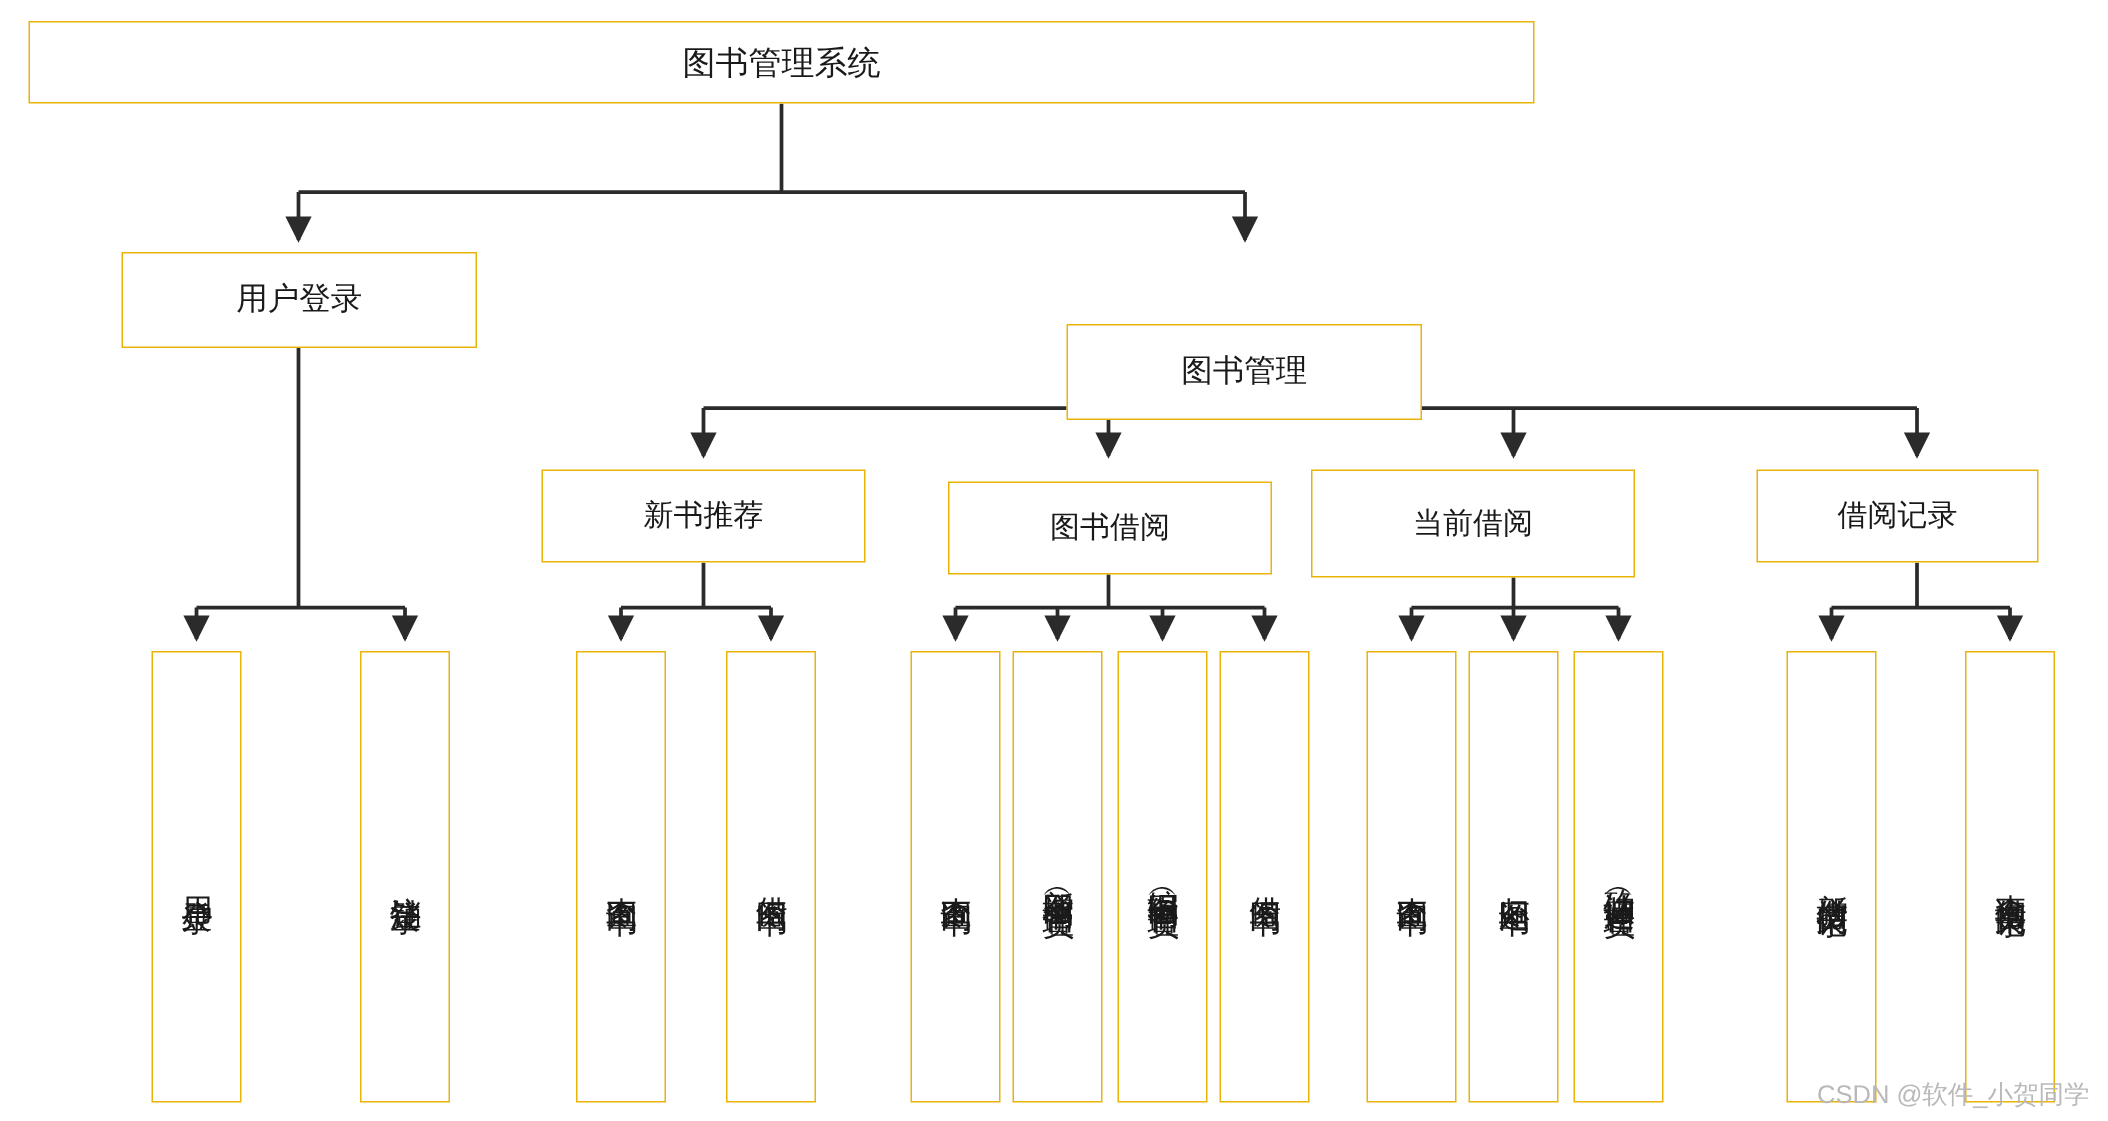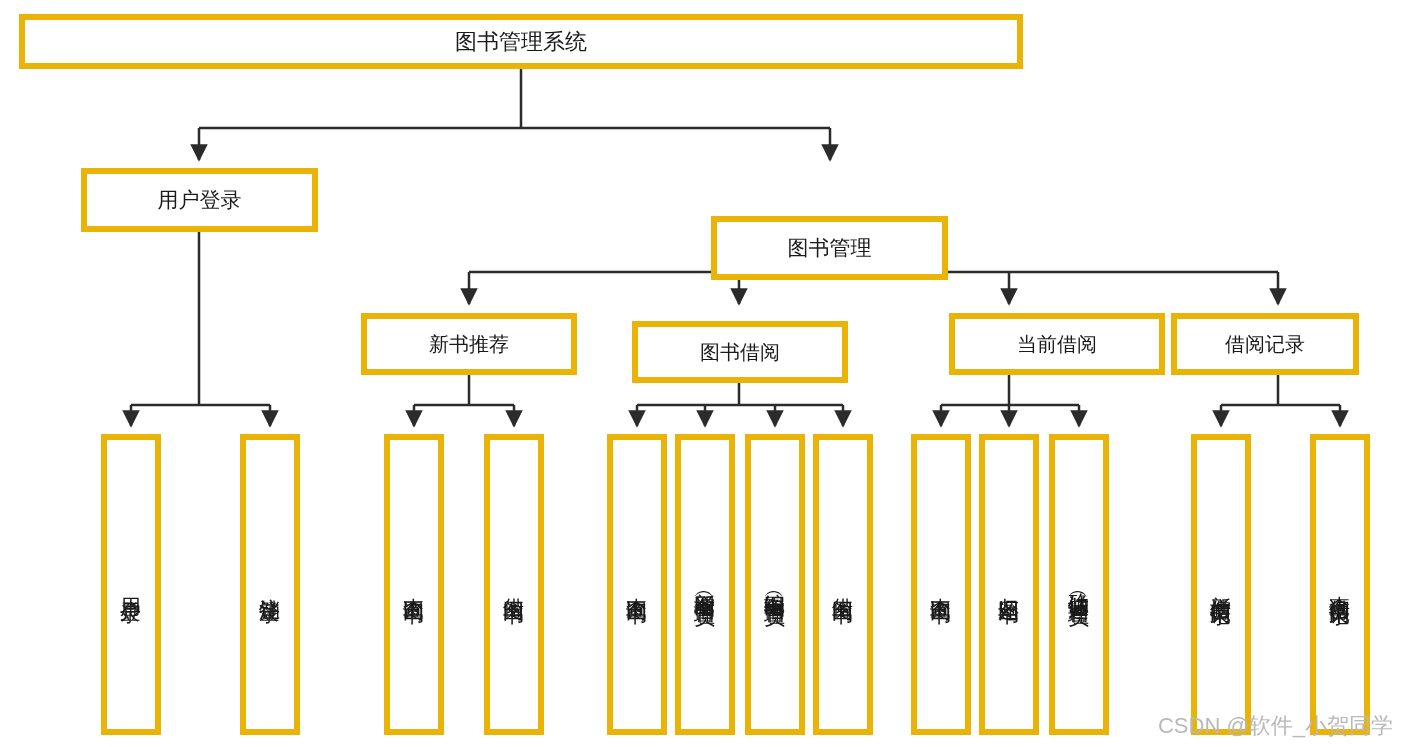--- a/index.html
+++ b/index.html
@@ -6,21 +6,21 @@
   body{
     width:1405px;height:747px;overflow:hidden;
     font-family:"Liberation Sans","DejaVu Sans",sans-serif;
   }
   #stage{position:relative;width:1405px;height:747px;background:#fff;}
   svg{position:absolute;left:0;top:0;}
   .node-box{
     position:absolute;
     box-sizing:border-box;
     background:#ffffff;
-    border:6px solid #eab308;
+    border:1px solid #eab308;
     display:flex;
     align-items:center;
     justify-content:center;
   }
   .node-label{
     color:#1a1a1a;
     white-space:nowrap;
     line-height:1.15;
   }
   .lvl0 .node-label{font-size:22px;}
@@ -32,21 +32,21 @@
     text-orientation:upright;
     font-size:21px;
     letter-spacing:2px;
     line-height:1;
     max-height:290px;
   }
   #watermark{
     position:absolute;
     right:12px;
     bottom:6px;
-    font-size:22px;
+    font-size:17px;
     color:#b9b9b9;
     white-space:nowrap;
     pointer-events:none;
     text-align:right;
   }
 </style>
 </head>
 <body>
 
 <div id="stage">
@@ -111,21 +111,21 @@
   <div class="node-box lvl1" style="left:711px;top:168px;width:237px;height:64px;margin-top:48px;">
     <span class="node-label">图书管理</span>
   </div>
 
   <div class="node-box lvl2" style="left:361px;top:313px;width:216px;height:62px;">
     <span class="node-label">新书推荐</span>
   </div>
   <div class="node-box lvl2" style="left:632px;top:321px;width:216px;height:62px;">
     <span class="node-label">图书借阅</span>
   </div>
-  <div class="node-box lvl2" style="left:949px;top:313px;width:216px;height:62px;">
+  <div class="node-box lvl2" style="left:874px;top:313px;width:216px;height:72px;">
     <span class="node-label">当前借阅</span>
   </div>
   <div class="node-box lvl2" style="left:1171px;top:313px;width:188px;height:62px;">
     <span class="node-label">借阅记录</span>
   </div>
 
   <div class="node-box leaf" style="left:101px;top:434px;width:60px;height:301px;">
     <span class="node-label">用户登录</span>
   </div>
   <div class="node-box leaf" style="left:240px;top:434px;width:60px;height:301px;">

